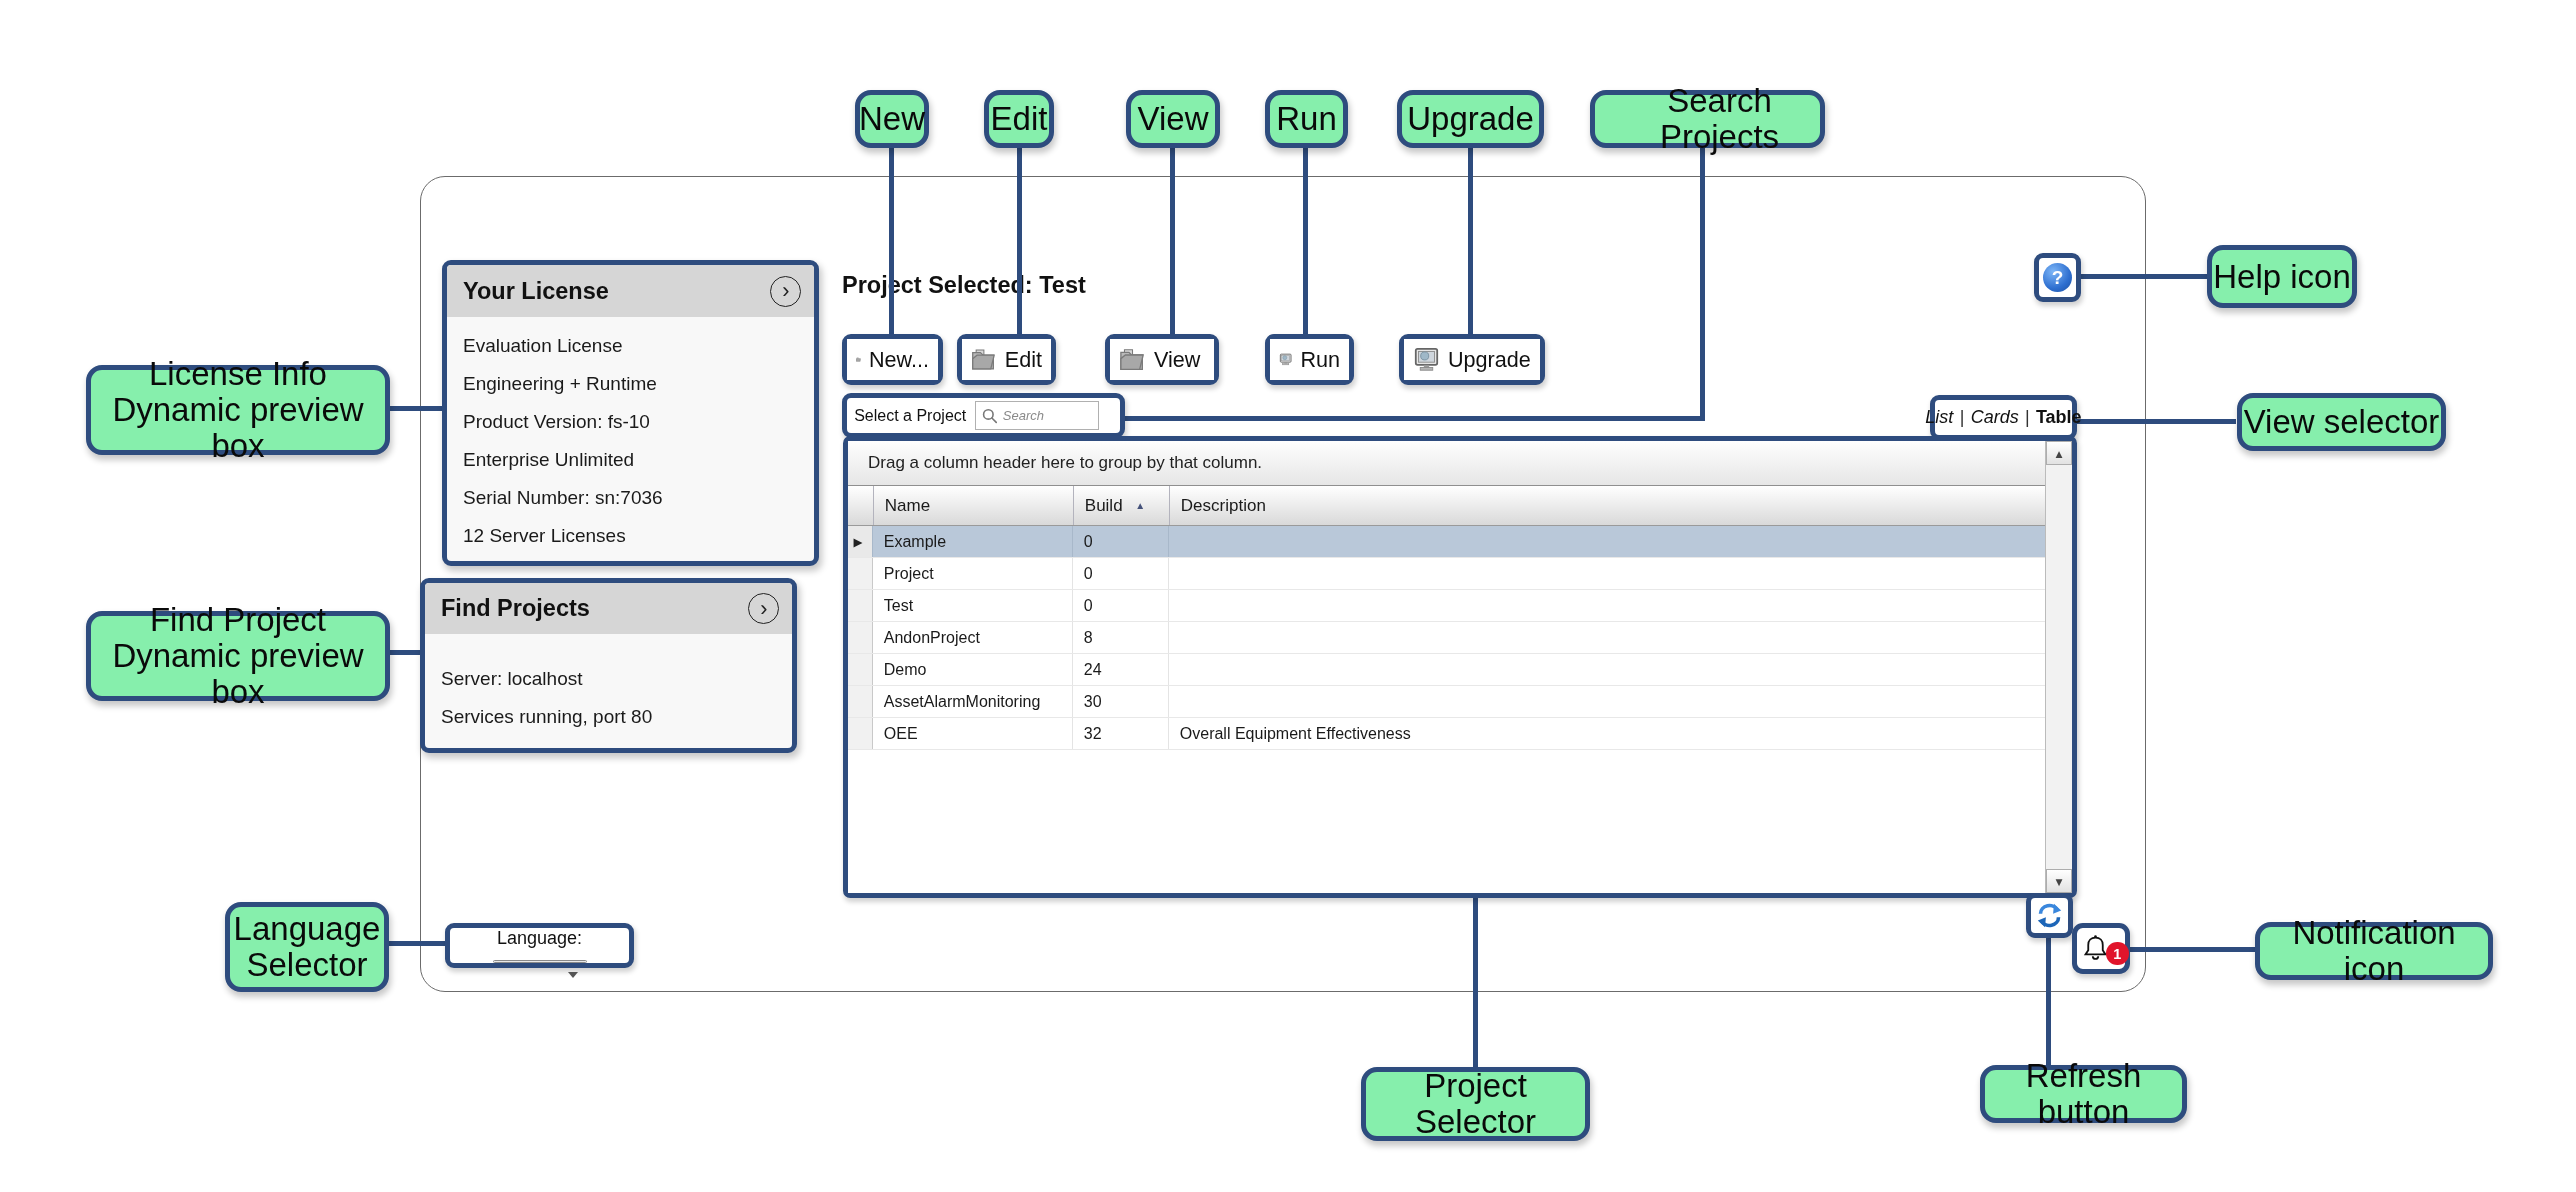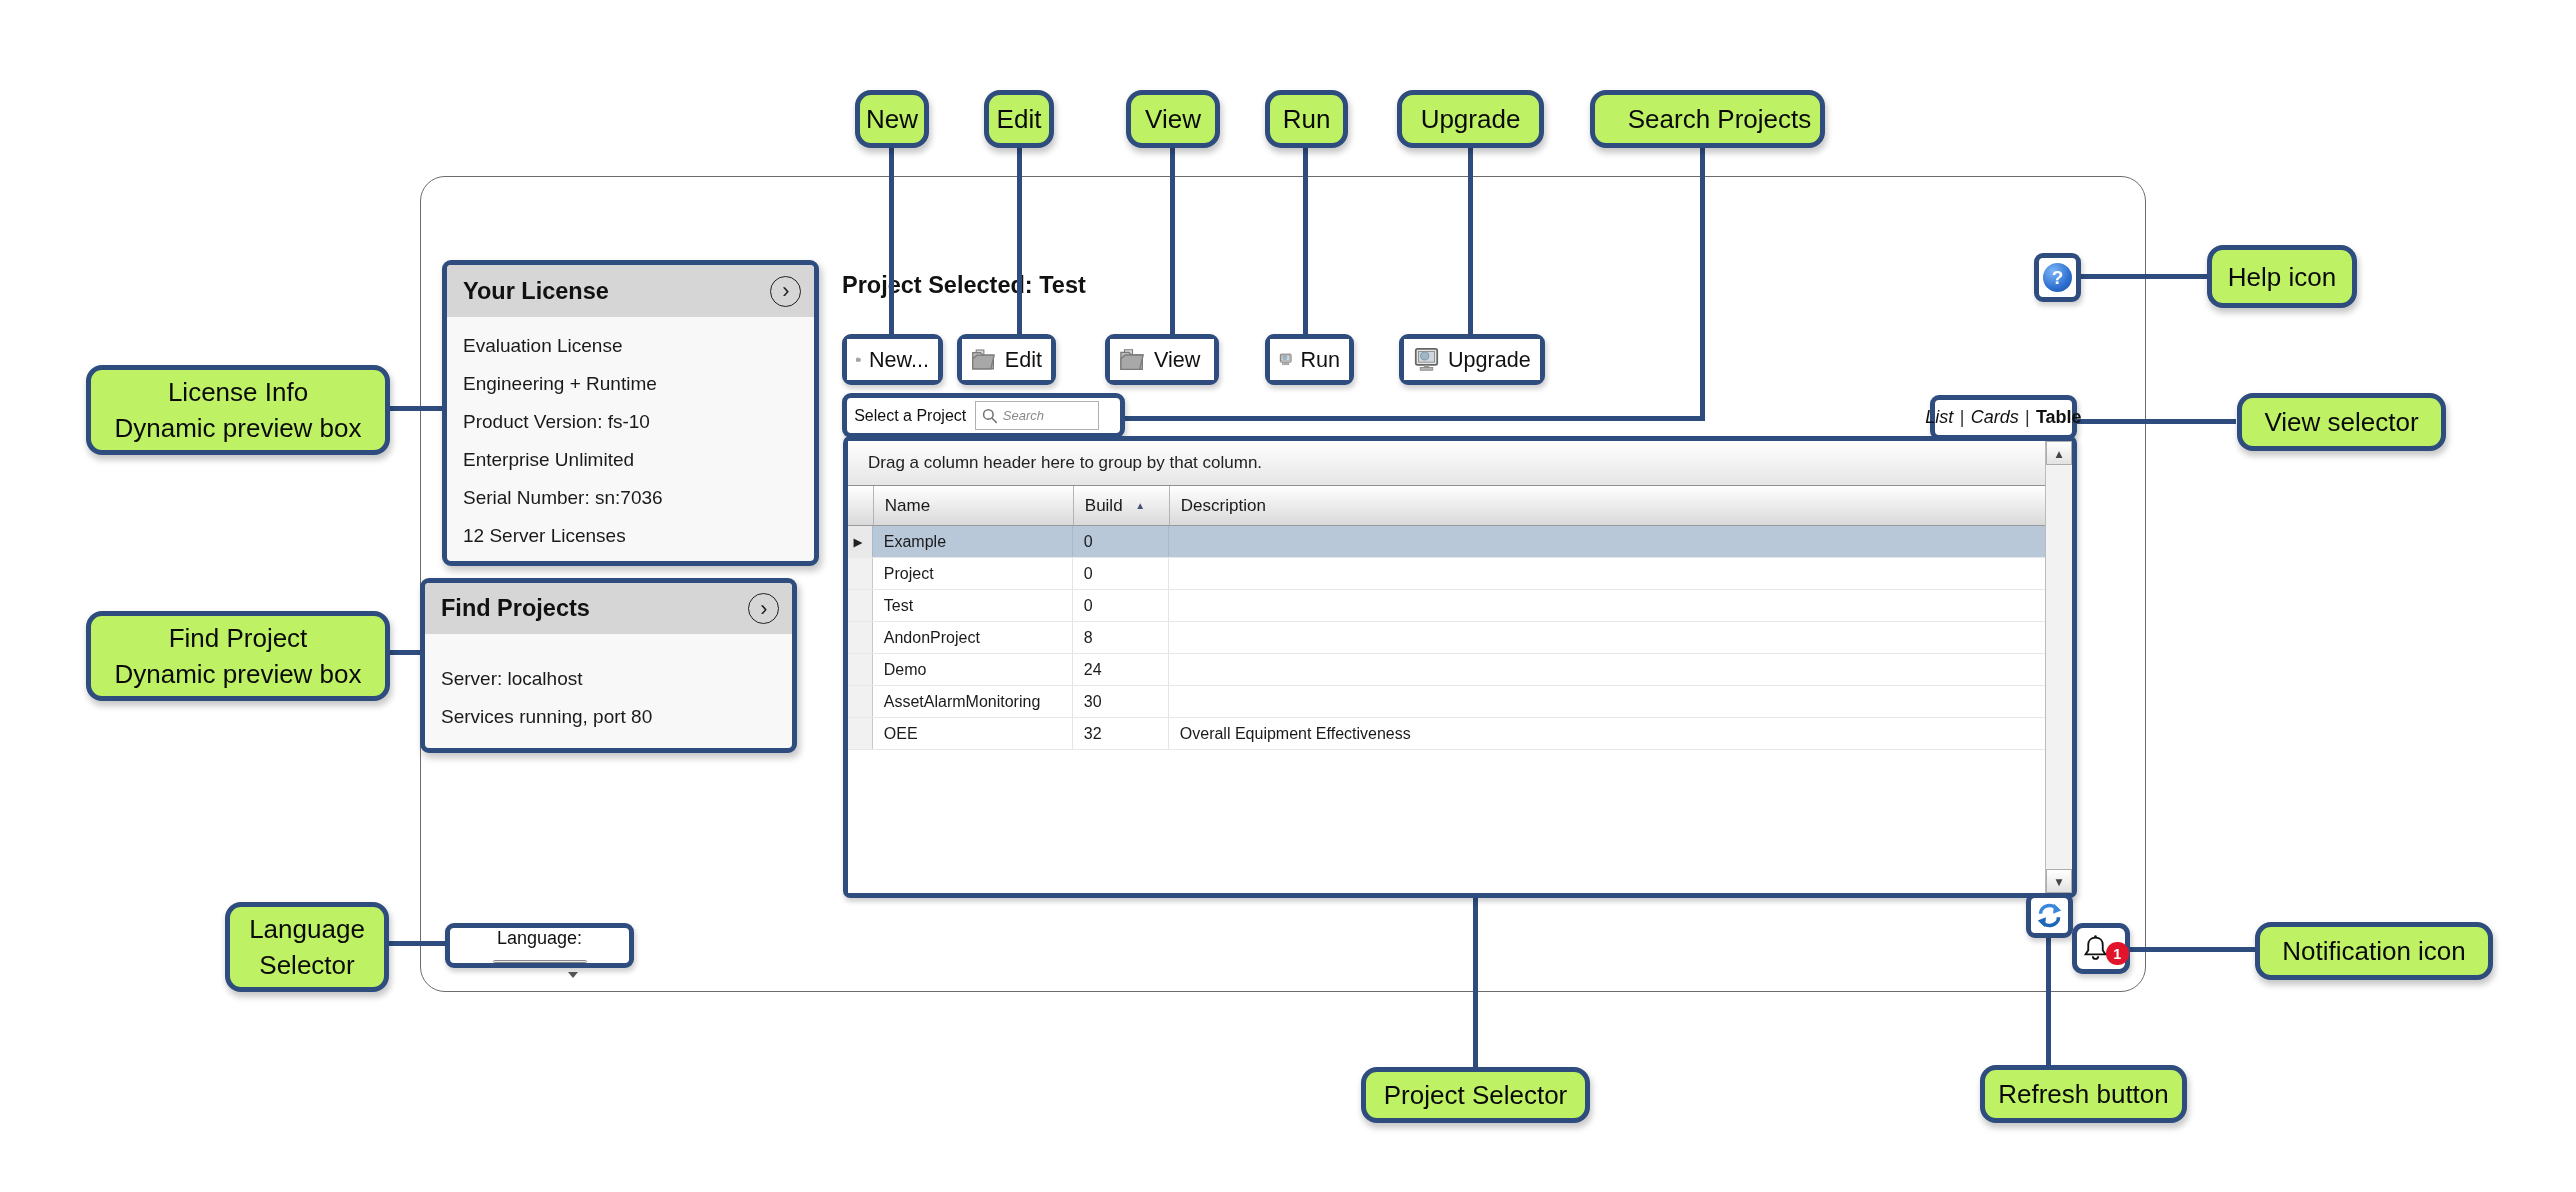--- a/index.html
+++ b/index.html
@@ -8,23 +8,23 @@
 
   
   .window { position:absolute; left:420px; top:176px; width:1726px; height:816px;
             border:1.8px solid #6b6b6b; border-radius:25px; background:#fff; z-index:1; }
 
   
   .ann { position:absolute; border:5.4px solid #2E4C7E; border-radius:9px; background:#fff;
          z-index:6; box-shadow:1.8px 3.6px 5.4px rgba(0,0,0,.18); }
 
   
-  .callout { position:absolute; border:5.4px solid #2E4C7E; border-radius:16px; background:#bef264;
+  .callout { position:absolute; border:5.4px solid #2E4C7E; border-radius:16px; background:#86efac;
              display:flex; align-items:center; justify-content:center; text-align:center;
-             font-size:26px; line-height:36px; color:#0a0a0a; z-index:7;
+             font-size:33px; line-height:36px; color:#0a0a0a; z-index:7;
              box-shadow:1.8px 4.5px 6.3px rgba(0,0,0,.22); white-space:pre-line; }
 
   
   .conn { position:absolute; background:#2E4C7E; z-index:5; }
 
   
   .panel { position:absolute; border:5.4px solid #2E4C7E; border-radius:9px; background:#f8f8f8;
            z-index:6; box-shadow:2.7px 4.5px 7.2px rgba(0,0,0,.22); overflow:hidden; }
   .panel-header { background:#d6d6d6; display:flex; align-items:center; justify-content:space-between;
                   padding:0 12.6px 0 16px; font-weight:bold; font-size:23.5px; color:#111; }
@@ -131,21 +131,21 @@
 <div class="callout" style="left:1590px;top:90px;width:235px;height:58px;padding-left:24px;"><span>Search Projects</span></div>
 <div class="callout" style="left:2207px;top:245px;width:150px;height:63px;"><span>Help icon</span></div>
 <div class="callout" style="left:2237px;top:393px;width:209px;height:58px;"><span>View selector</span></div>
 <div class="callout" style="left:2255px;top:922px;width:238px;height:58px;"><span>Notification icon</span></div>
 <div class="callout" style="left:86px;top:365px;width:304px;height:90px;"><span>License Info
 Dynamic preview box</span></div>
 <div class="callout" style="left:86px;top:611px;width:304px;height:90px;"><span>Find Project
 Dynamic preview box</span></div>
 <div class="callout" style="left:225px;top:902px;width:164px;height:90px;"><span>Language
 Selector</span></div>
-<div class="callout" style="left:1361px;top:1067px;width:229px;height:56px;"><span>Project Selector</span></div>
+<div class="callout" style="left:1361px;top:1067px;width:229px;height:74px;"><span>Project Selector</span></div>
 <div class="callout" style="left:1980px;top:1065px;width:207px;height:58px;"><span>Refresh button</span></div>
 
 <div class="panel" style="left:442px;top:260px;width:377px;height:306px;">
   <div class="panel-header" style="height:52px;">
     <span>Your License</span>
     <span class="chev-circle">
         <span>›</span>
       </span>
   </div>
   <div style="padding-top:1.8px;">

